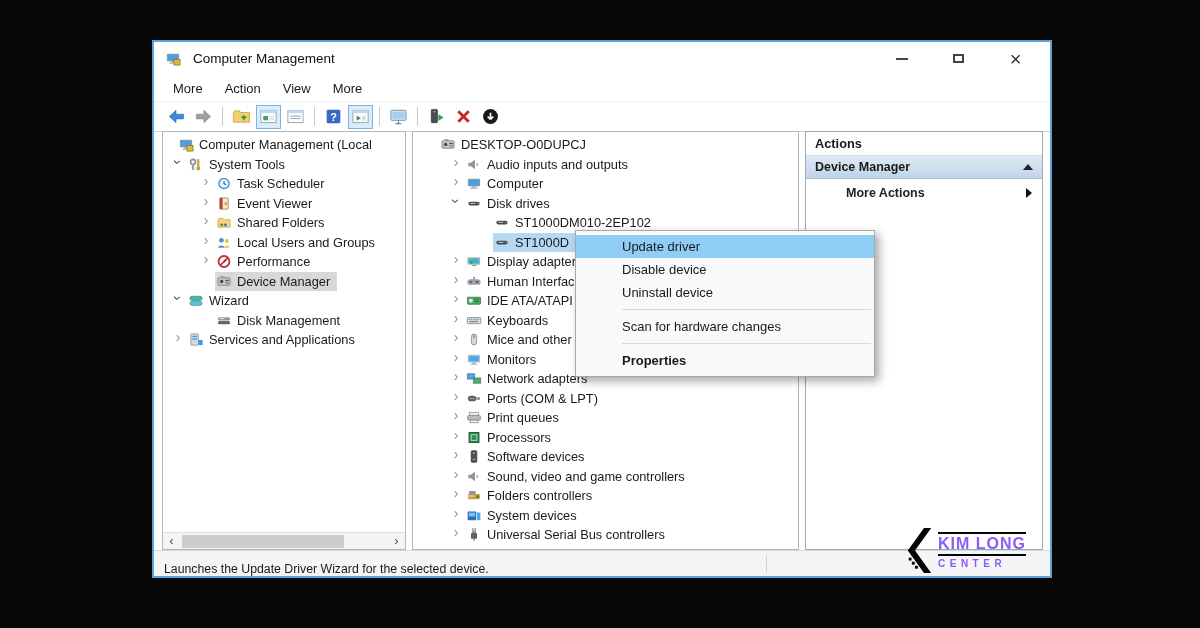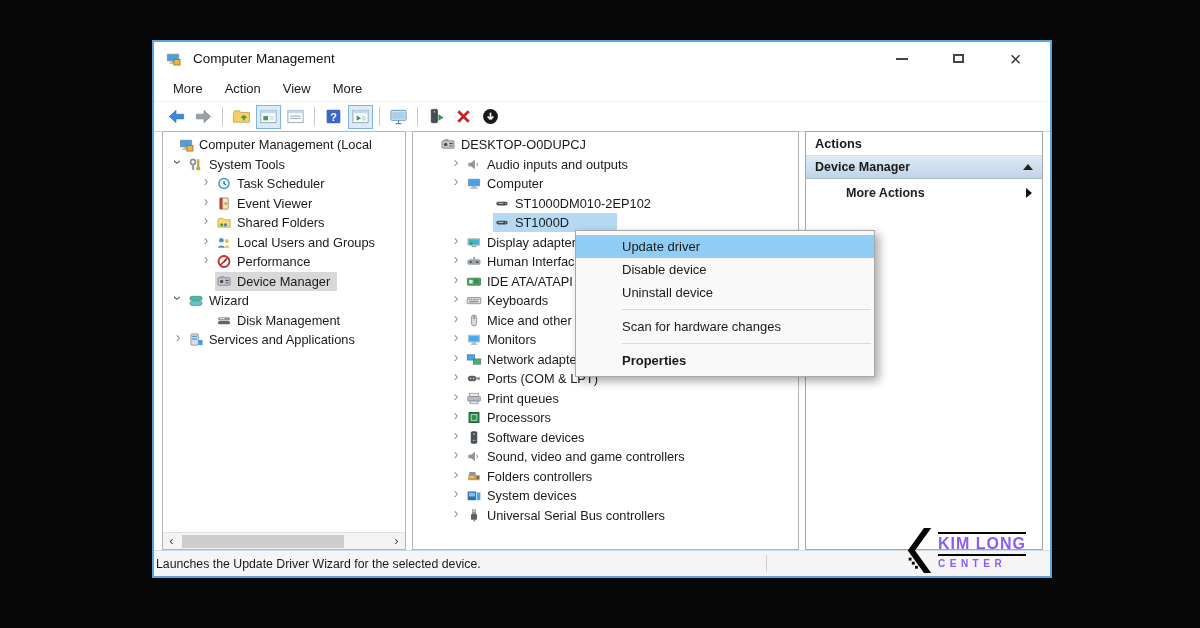--- a/index.html
+++ b/index.html
@@ -57,21 +57,21 @@
             border-bottom:1px solid #a9bccd;}
   .ap-group .sp{flex:1;}
   .tri-up{width:0;height:0;border-left:5px solid transparent;border-right:5px solid transparent;
           border-bottom:6px solid #222;}
   .ap-more{height:27px;display:flex;align-items:center;padding:0 10px 0 40px;font-weight:700;
            font-size:12.5px;color:#222;}
   .tri-right{width:0;height:0;border-top:5px solid transparent;border-bottom:5px solid transparent;
              border-left:6px solid #111;margin-left:auto;}
   
   .statusbar{position:absolute;left:0;right:0;bottom:0;height:25px;background:#f5f5f5;
-             border-top:1px solid #cddbe6;display:flex;align-items:center;padding-left:2px;font-size:12.3px;}
+             border-top:1px solid #cddbe6;display:flex;align-items:flex-end;padding-left:10px;font-size:12.3px;}
   .sb-div{position:absolute;left:612px;top:4px;bottom:4px;width:1px;background:#d0d0d0;}
   
   .ctx{position:absolute;left:575px;top:230px;width:300px;background:#f9f9f9;border:1px solid #a8a8a8;
        box-shadow:4px 4px 9px rgba(0,0,0,.35);padding:4px 0;z-index:40;font-size:13px;box-sizing:border-box;}
   .ctx-item{height:23px;display:flex;align-items:center;padding-left:46px;}
   .ctx-item.hl{background:var(--menu_highlight,#90cdf4);}
   .ctx-item.bold{font-weight:700;}
   .ctx-sep{height:1px;background:#d9d9d9;margin:5px 3px 5px 46px;}
   
   .wm{position:absolute;left:906px;top:527px;display:flex;align-items:center;gap:5px;z-index:60;color:#8b5cf6;}
@@ -386,20 +386,33 @@
               <span class="selbox">
                 <span class="ticon">
                   <svg viewBox="0 0 16 16" width="16" height="15">
                     <rect x="1.5" y="3" width="13" height="8" rx="1" fill="#8c98a4"></rect>
                     <rect x="2.8" y="4.3" width="10.4" height="5.4" fill="#3fa2ea"></rect>
                     <rect x="5.5" y="11" width="5" height="1.4" fill="#98a0a8"></rect>
                     <rect x="4" y="12.4" width="8" height="1.4" fill="#b7bec5"></rect>
                   </svg>
                 </span>
                 <span class="tlabel">Computer</span>
+              </span>
+            </div>
+            <div class="trow" style="padding-left: 34px;">
+              <span class="chev exp">›</span>
+              <span class="selbox">
+                <span class="ticon">
+                  <svg viewBox="0 0 16 16" width="16" height="15">
+                    <rect x="2" y="6.2" width="12" height="3.8" rx="1.9" fill="#40474e"></rect>
+                    <rect x="4" y="7.3" width="5.5" height="1" fill="#cfd4d9"></rect>
+                    <circle cx="12" cy="8.1" r="0.8" fill="#9aa1a8"></circle>
+                  </svg>
+                </span>
+                <span class="tlabel">Disk drives</span>
               </span>
             </div>
             <div class="trow" style="padding-left: 62px;">
               <span class="chev"></span>
               <span class="selbox">
                 <span class="ticon">
                   <svg viewBox="0 0 16 16" width="16" height="15">
                     <rect x="2" y="6.2" width="12" height="3.8" rx="1.9" fill="#40474e"></rect>
                     <rect x="4" y="7.3" width="5.5" height="1" fill="#cfd4d9"></rect>
                     <circle cx="12" cy="8.1" r="0.8" fill="#9aa1a8"></circle>

